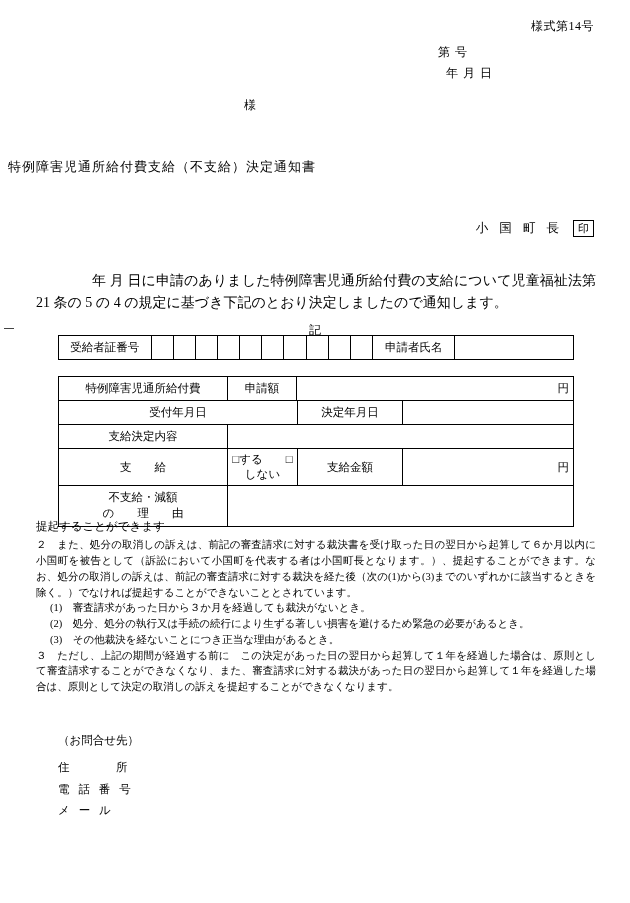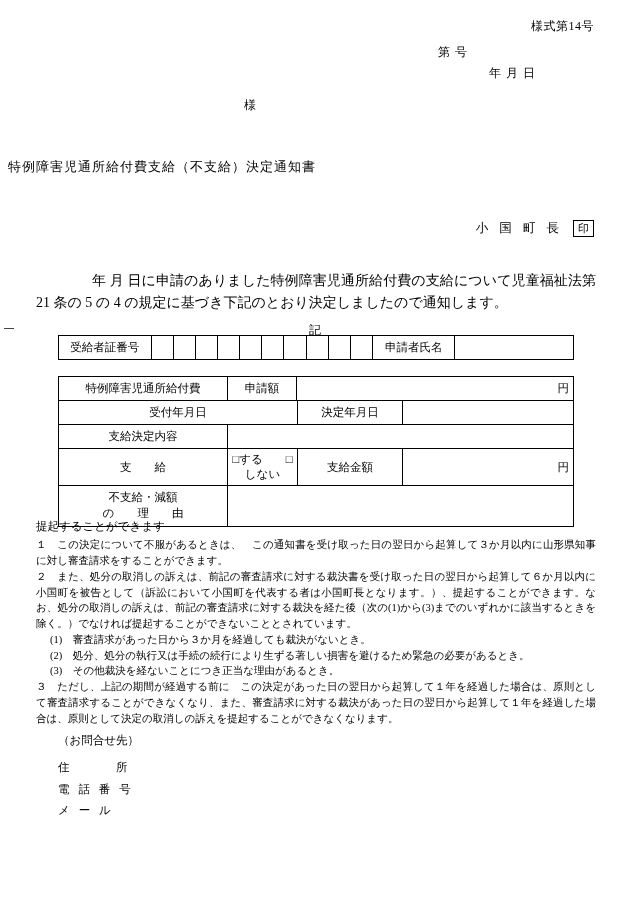--- a/index.html
+++ b/index.html
@@ -36,21 +36,20 @@
   }
   .doc-number .line1 {
     display: block;
     letter-spacing: 1px;
   }
   .doc-number .line2 {
     display: block;
     margin-top: 4px;
     letter-spacing: 1px;
     padding-left: 8px;
-    margin-left: 43px;
   }
   .addressee {
     position: absolute;
     top: 97px;
     left: 244px;
     font-size: 12px;
   }
   .title {
     position: absolute;
     top: 158px;
@@ -250,21 +249,20 @@
         <div>不支給・減額</div>
         <div>の　　理　　由</div>
       </td>
       <td colspan="4"></td>
     </tr>
   </tbody>
     </table>
 
   <div class="notice">
     <p class="hdr">提起することができます</p>
-    <p class="num">１　この決定について不服があるときは、　この通知書を受け取った日の翌日から起算して３か月以内に山形県知事に対し審査請求をすることができます。</p>
     <p class="num">２　また、処分の取消しの訴えは、前記の審査請求に対する裁決書を受け取った日の翌日から起算して６か月以内に小国町を被告として（訴訟において小国町を代表する者は小国町長となります。）、提起することができます。なお、処分の取消しの訴えは、前記の審査請求に対する裁決を経た後（次の(1)から(3)までのいずれかに該当するときを除く。）でなければ提起することができないこととされています。</p>
     <p class="sub">(1)　審査請求があった日から３か月を経過しても裁決がないとき。</p>
     <p class="sub">(2)　処分、処分の執行又は手続の続行により生ずる著しい損害を避けるため緊急の必要があるとき。</p>
     <p class="sub">(3)　その他裁決を経ないことにつき正当な理由があるとき。</p>
     <p class="num">３　ただし、上記の期間が経過する前に　この決定があった日の翌日から起算して１年を経過した場合は、原則として審査請求することができなくなり、また、審査請求に対する裁決があった日の翌日から起算して１年を経過した場合は、原則として決定の取消しの訴えを提起することができなくなります。</p>
   </div>
 
   <div class="contact">
     <div class="head">（お問合せ先）</div>
     <div class="row">住　　　所</div>

